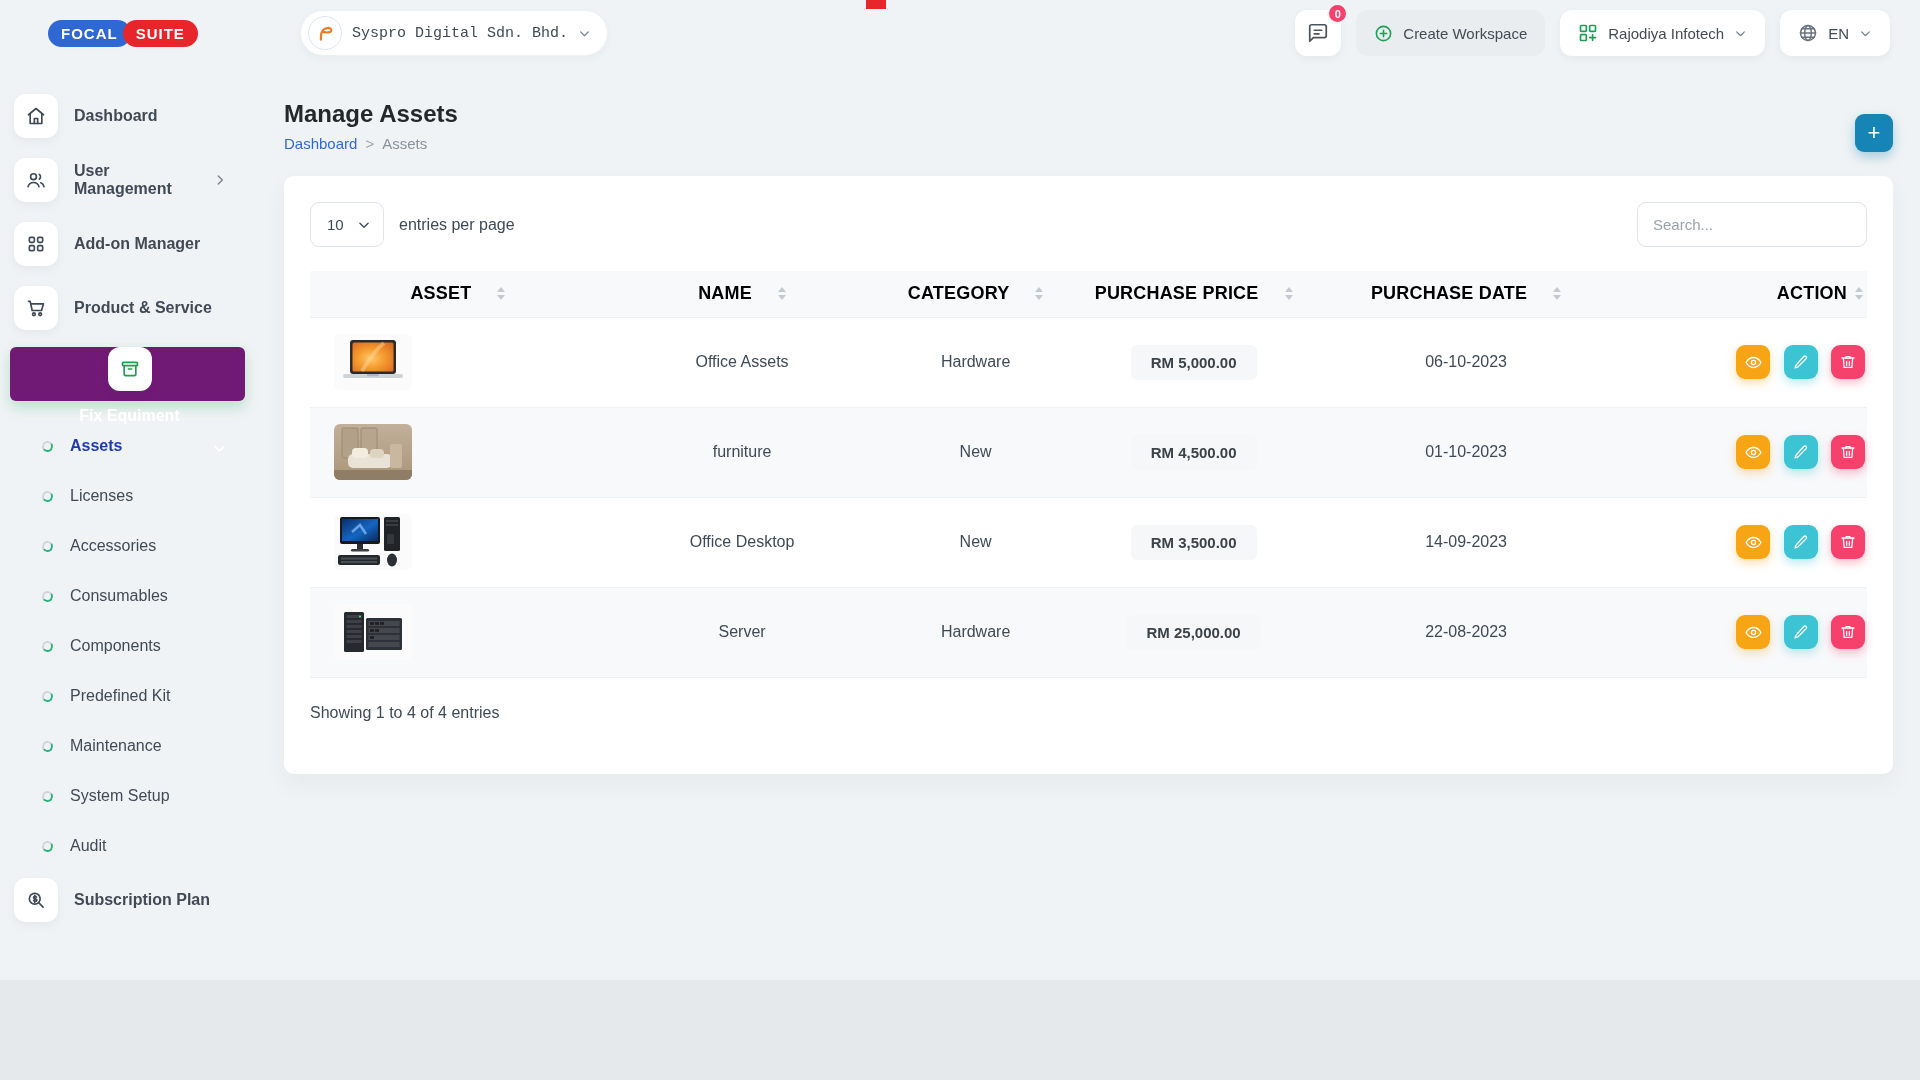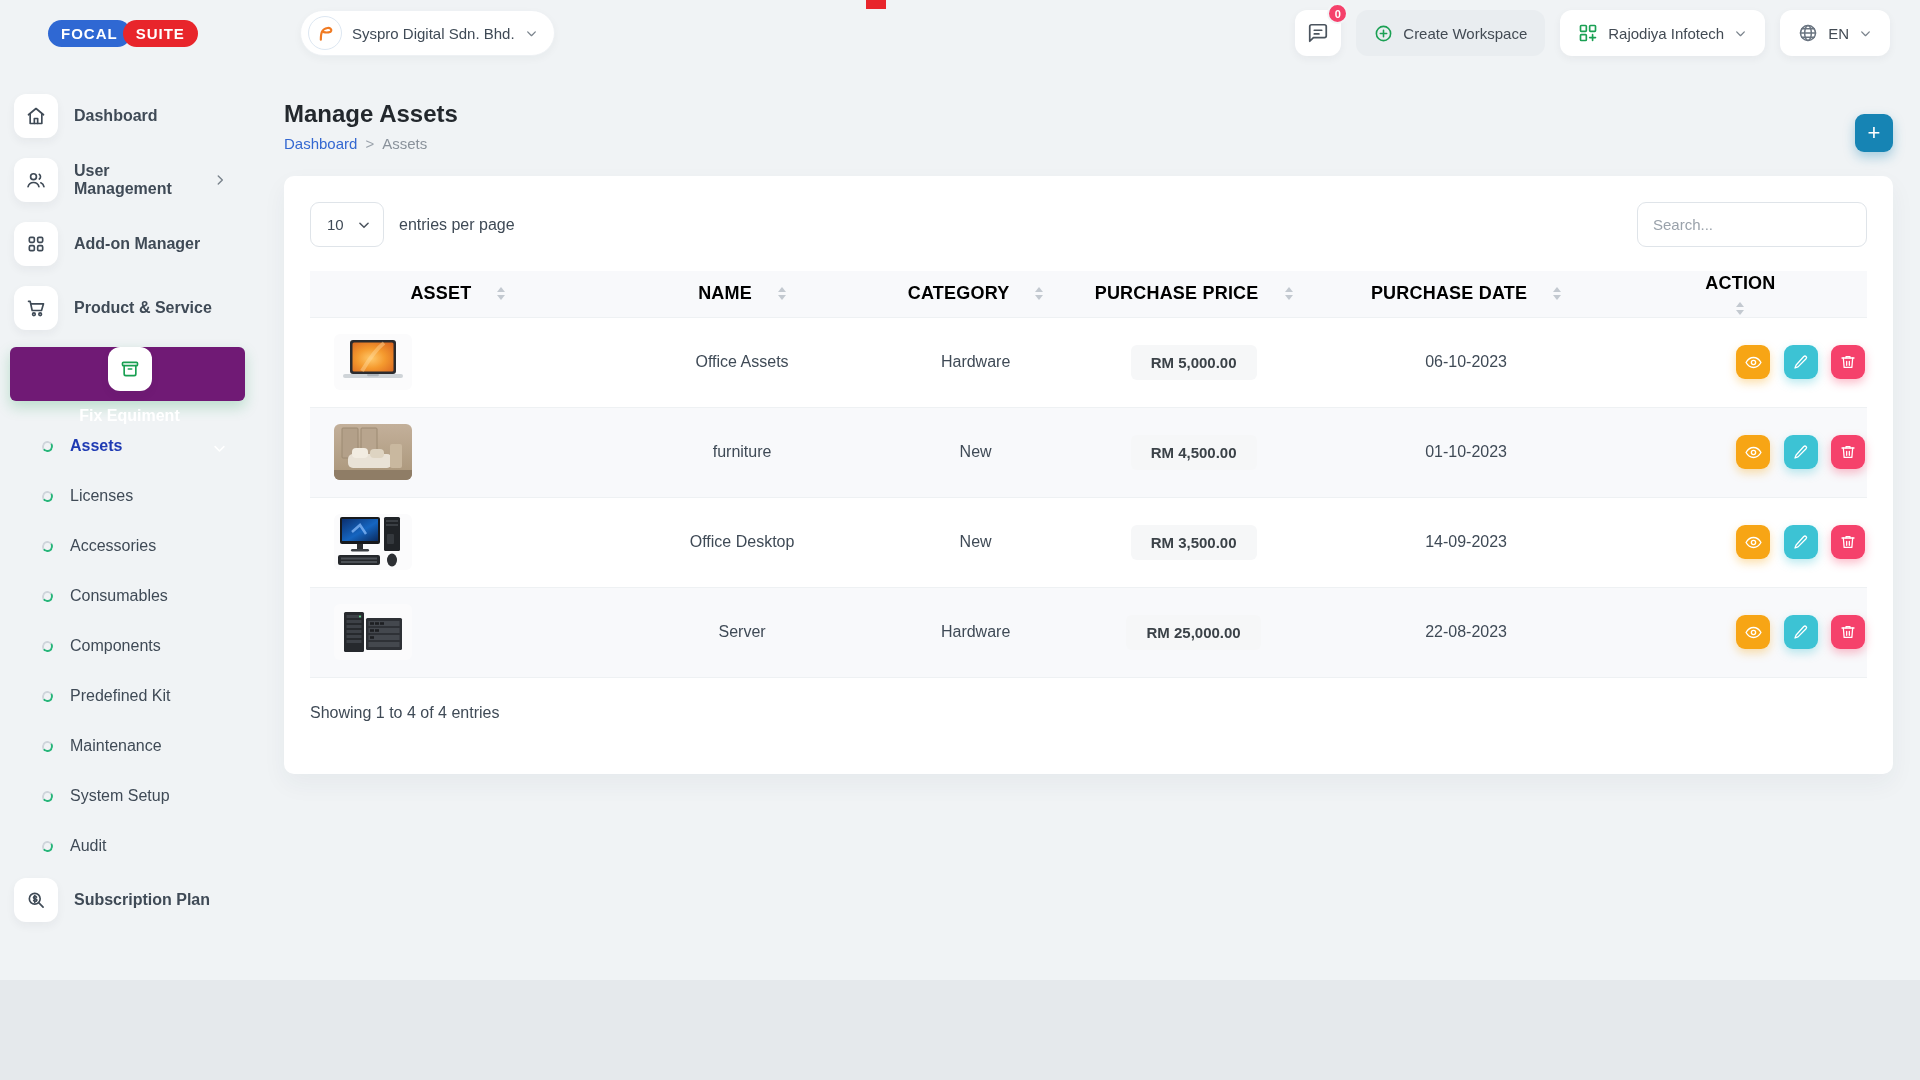--- a/index.html
+++ b/index.html
@@ -25,21 +25,21 @@
   .nav-item.active .nav-ic svg { stroke:#1aa053; }
   .nav-item.active .nav-label { color:#ffffff; font-weight:bold; }
   .nav-item.active .chev svg { stroke:#ffffff; }
   .submenu { padding:6px 0 4px 0; }
   .sub-item { display:flex; align-items:center; gap:17px; padding-left:42px; height:50px; cursor:pointer; font-size:16px; color:#3f4a56; }
   .dot { width:11px; height:11px; border-radius:50%; border:2px solid #cfd5db; border-bottom-color:#27b57a; border-right-color:#27b57a; transform:rotate(10deg); }
   .sub-item.active span.lbl { color:#1f3bb3; font-weight:bold; }
 
   
   .topbar { position:absolute; left:255px; top:0; right:0; height:66px; display:flex; align-items:center; justify-content:space-between; padding:0 30px 0 45px; z-index:2; }
-  .company { display:flex; align-items:center; gap:10px; background:#fff; border:1px solid #eef1f4; border-radius:24px; height:46px; padding:0 16px 0 7px; cursor:pointer; box-shadow:0 3px 8px rgba(30,40,50,.04); }
+  .company { display:flex; align-items:center; gap:10px; background:#fff; border:1px solid #eef1f4; border-radius:24px; height:46px; padding:0 16px 0 7px; cursor:pointer; box-shadow:0 3px 8px rgba(30,40,50,.04);font-family:Liberation Mono, monospace; }
   .avatar { width:34px; height:34px; border-radius:50%; background:#fff; border:1px solid #dde7f2; display:flex; align-items:center; justify-content:center; }
   .company .cname { font-size:15px; color:#3f4a56; }
   .tb-right { display:flex; align-items:center; gap:15px; }
   .icon-btn { position:relative; width:46px; height:46px; background:#fff; border:none; border-radius:12px; display:flex; align-items:center; justify-content:center; cursor:pointer; box-shadow:0 3px 8px rgba(30,40,50,.05); }
   .badge { position:absolute; top:-7px; right:-7px; min-width:21px; height:21px; padding:0 5px; border-radius:11px; background:#f5416b; color:#fff; font-size:11px; font-weight:bold; display:flex; align-items:center; justify-content:center; border:2px solid #f2f5f7; }
   .pill-btn { display:flex; align-items:center; gap:10px; height:46px; padding:0 18px; border:none; border-radius:12px; font-size:15px; color:#434b54; cursor:pointer; background:#fff; box-shadow:0 3px 8px rgba(30,40,50,.05); font-family:inherit; }
   .pill-btn.gray { background:#e9edf0; box-shadow:none; }
 
   
   .main { position:absolute; left:243px; top:66px; right:0; z-index:1; }
@@ -55,21 +55,21 @@
   .controls { display:flex; align-items:flex-end; justify-content:space-between; margin-bottom:24px; }
   .ctl-left { display:flex; align-items:center; gap:15px; }
   .pp-select { display:flex; align-items:center; justify-content:space-between; width:74px; height:45px; border:1px solid #dfe4e9; border-radius:9px; padding:0 12px 0 16px; font-size:15px; color:#3f4a56; cursor:pointer; background:#fff; }
   .ctl-label { font-size:16px; color:#3f4a56; }
   .search { width:230px; height:45px; border:1px solid #dfe4e9; border-radius:9px; padding:0 15px; font-size:15px; color:#0c4a6e; font-family:inherit; outline:none; }
   .search::placeholder { color:#9aa2ab; }
 
   table { width:100%; border-collapse:collapse; }
   thead th { background:#f8f9fb; height:46px; font-size:18px; font-weight:bold; color:#000000; letter-spacing:.2px; }
   th .th-in { display:flex; align-items:center; justify-content:center; gap:26px; }
-  th.col-action .th-in { justify-content:flex-end; gap:8px; padding-right:4px;flex-direction:column; }
+  th.col-action .th-in { justify-content:flex-end; gap:8px; padding-right:4px; }
   .sort { display:inline-flex; flex-direction:column; gap:3px; }
   .sort i { display:block; width:0; height:0; border-left:4px solid transparent; border-right:4px solid transparent; }
   .sort .up { border-bottom:5px solid #c3c9d0; }
   .sort .dn { border-top:5px solid #c3c9d0; }
   tbody td { height:90px; border-top:1px solid #eef1f3; font-size:16px; color:#3f4a56; text-align:center; }
   tbody tr:nth-child(even) { background:#f8f9fb; }
   tbody tr:last-child td { border-bottom:1px solid #eef1f3; }
   td.cell-asset { text-align:left; padding-left:24px; }
   .asset-img { display:inline-block; width:78px; height:56px; border-radius:6px; overflow:hidden; vertical-align:middle; }
   .price-badge { display:inline-block; background:#f6f7f8; border-radius:6px; padding:9px 20px; font-weight:600; font-size:15px; color:#3b4248; }

